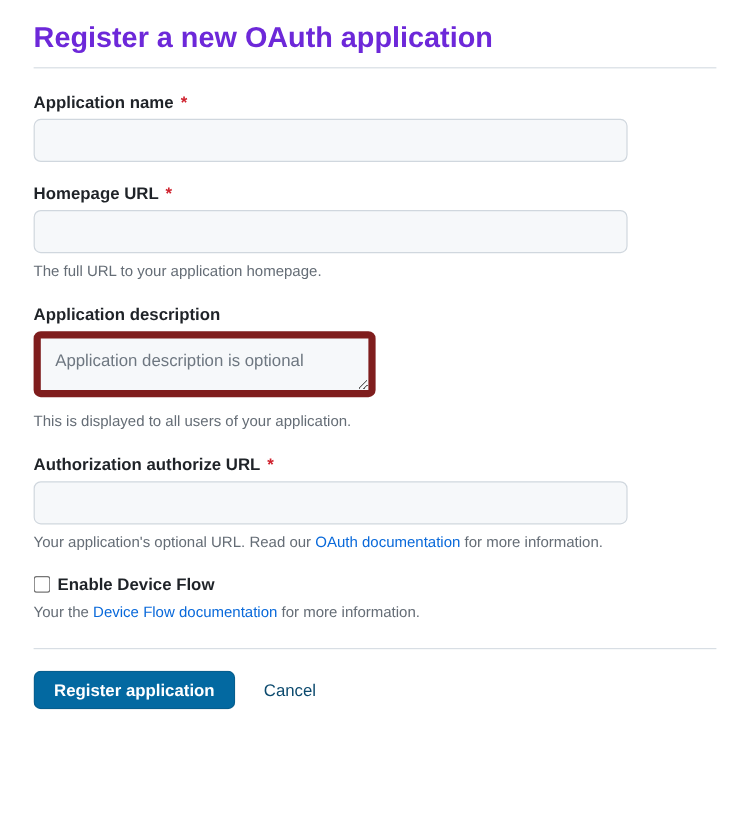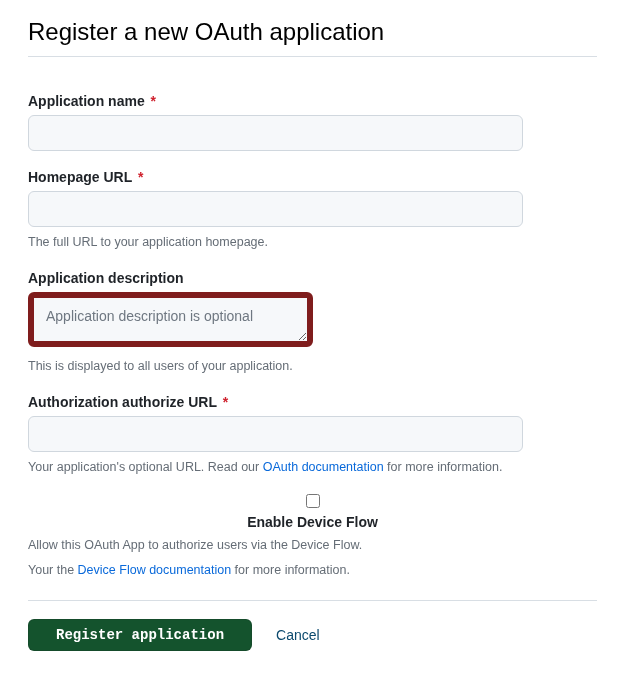--- a/index.html
+++ b/index.html
@@ -9,26 +9,26 @@
     }
     body {
       font-family: -apple-system, BlinkMacSystemFont, "Segoe UI", Helvetica, Arial, sans-serif;
       color: #24292f;
       background: #ffffff;
       padding: 0 28px;
       width: 625px;
     }
     h1.page-title {
       font-size: 24px;
-      font-weight: 400;
-      color: #000000;
+      font-weight: 700;
+      color: #6d28d9;
       padding-top: 18px;
       padding-bottom: 10px;
       border-bottom: 1px solid #d8dee4;
-      margin-bottom: 36px;
+      margin-bottom: 20px;
     }
     .form-group {
       margin-bottom: 18px;
     }
     .field-label {
       display: block;
       font-size: 14px;
       font-weight: 600;
       color: #1f2328;
       margin-bottom: 6px;
@@ -76,21 +76,20 @@
     }
     .help-text a {
       color: #0969da;
       text-decoration: none;
     }
     .checkbox-row {
       display: flex;
       align-items: center;
       gap: 6px;
       margin-bottom: 6px;
-      flex-direction: column;
     }
     .checkbox-row input[type="checkbox"] {
       width: 14px;
       height: 14px;
       margin: 0;
     }
     .checkbox-label {
       font-size: 14px;
       font-weight: 600;
       color: #1f2328;
@@ -98,29 +97,29 @@
     .actions-row {
       border-top: 1px solid #d8dee4;
       margin-top: 20px;
       padding-top: 18px;
       padding-bottom: 18px;
       display: flex;
       align-items: center;
       gap: 24px;
     }
     .btn-primary {
-      background-color: #14532d;
+      background-color: #0369a1;
       color: #ffffff;
       border: 1px solid rgba(27,31,36,0.15);
       border-radius: 6px;
-      padding: 7px 27px;
+      padding: 7px 16px;
       font-size: 14px;
       font-weight: 600;
       cursor: pointer;
-      font-family: Liberation Mono, monospace;
+      font-family: Liberation Sans, sans-serif;
     }
     .cancel-link {
       color: #0c4a6e;
       font-size: 14px;
       text-decoration: none;
       cursor: pointer;
     }
   </style>
 </head>
 <body>
@@ -163,21 +162,20 @@
     <p class="help-text">
       <span>Your application's optional URL. Read our </span><a href="#">OAuth documentation</a><span> for more information.</span>
     </p>
   </div>
 
   <div class="form-group">
     <div class="checkbox-row">
       <input type="checkbox" style="">
       <span class="checkbox-label">Enable Device Flow</span>
     </div>
-    <p class="help-text">Allow this OAuth App to authorize users via the Device Flow.</p>
     <p class="help-text">
       <span>Your the </span><a href="#">Device Flow documentation</a><span> for more information.</span>
     </p>
   </div>
 
   <div class="actions-row">
     <button type="button" class="btn-primary">Register application</button>
     <a class="cancel-link">Cancel</a>
   </div>
 

